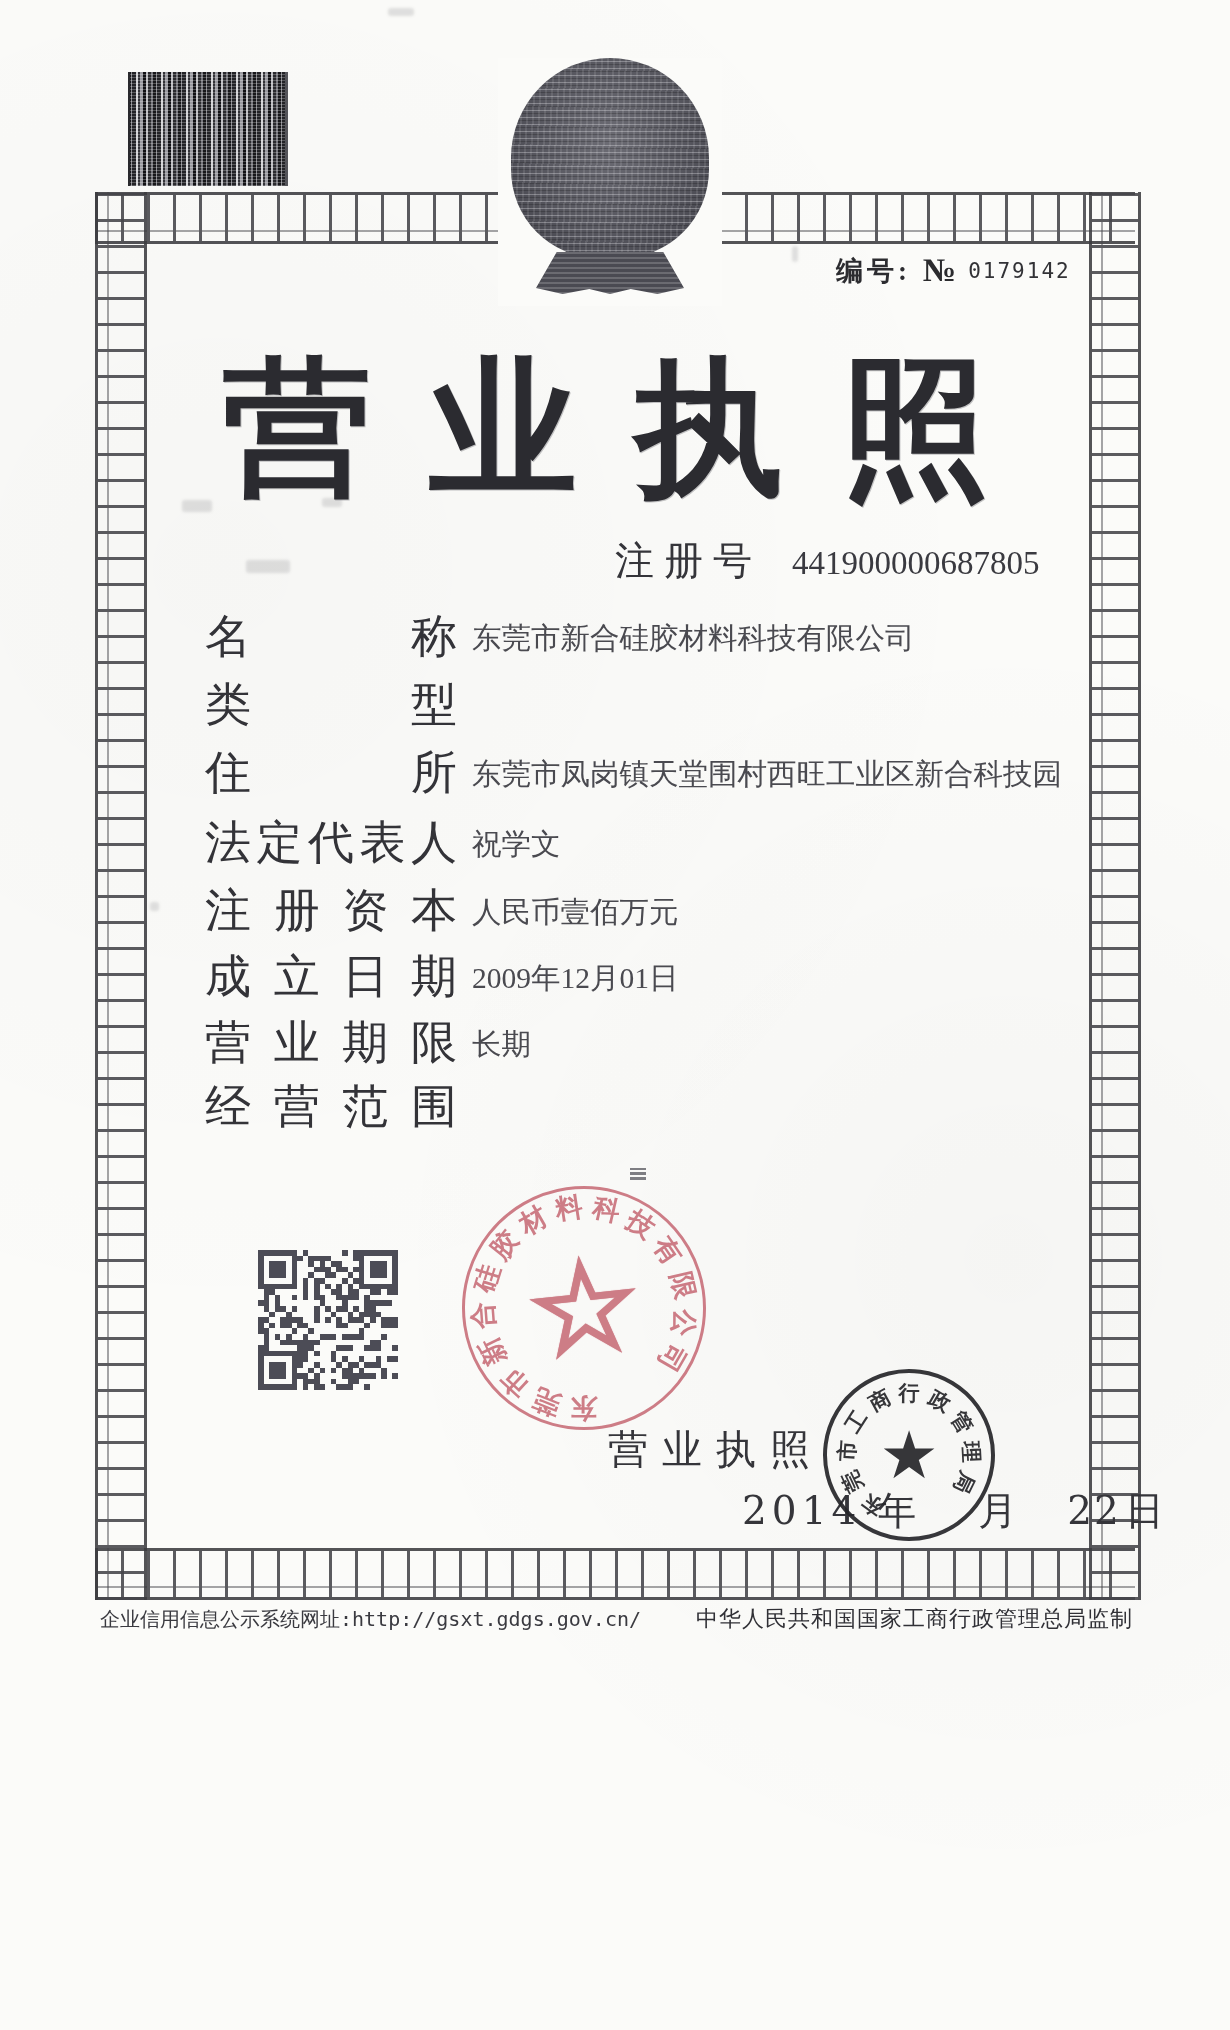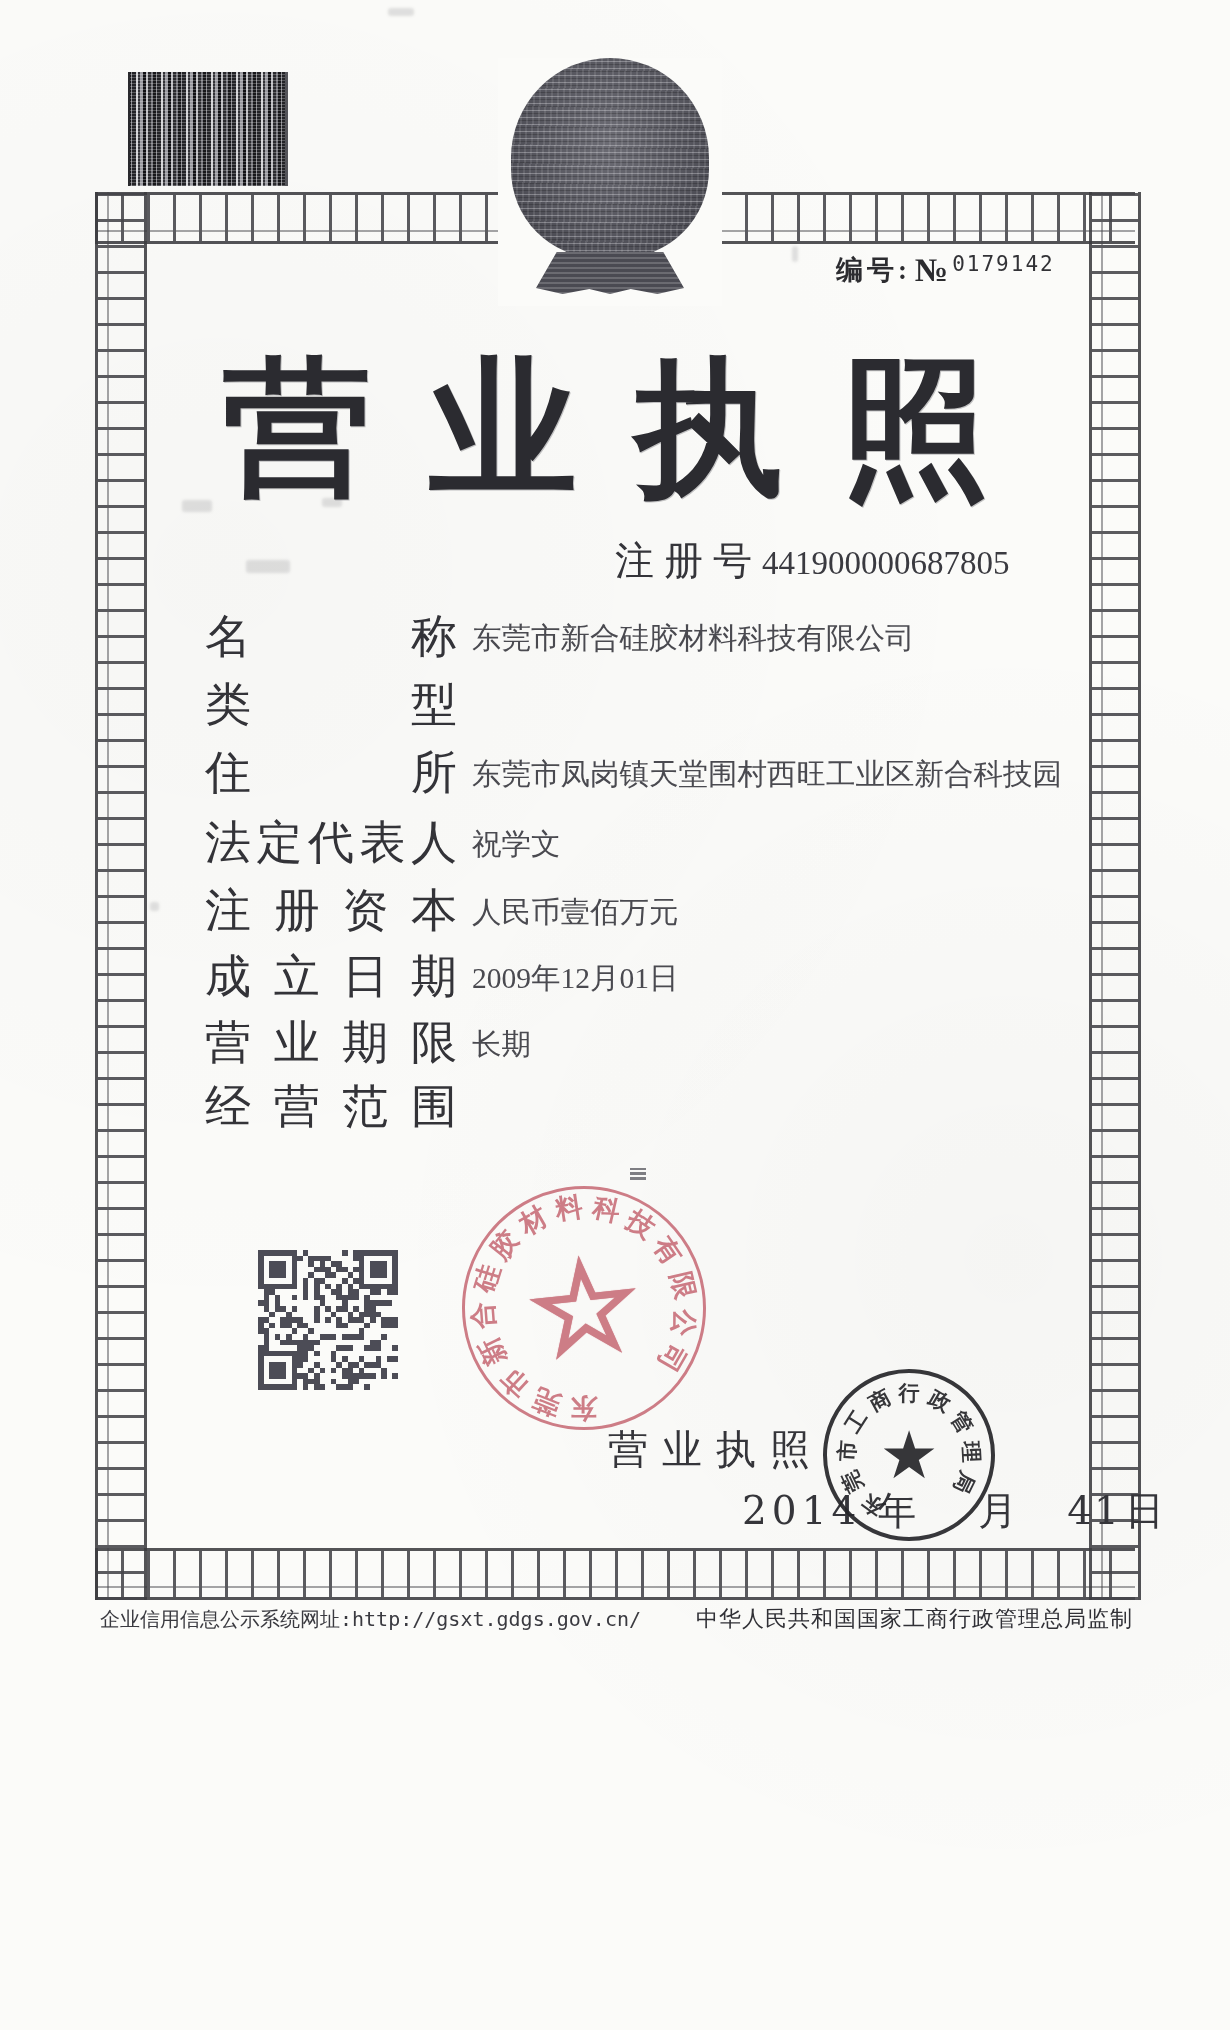--- a/index.html
+++ b/index.html
@@ -59,35 +59,35 @@
   }
   .emblem-base{
     width:148px;height:42px;margin-top:-6px;
     clip-path:polygon(14% 0, 86% 0, 100% 86%, 82% 100%, 64% 88%, 50% 100%, 36% 88%, 18% 100%, 0 86%);
     background:
       repeating-linear-gradient(0deg, rgba(255,255,255,.18) 0 2px, transparent 2px 5px),
       #4a4a52;
   }
 
   
-  .serial{left:836px;top:252px;display:flex;align-items:flex-start;gap:4px;z-index:2;}
+  .serial{left:836px;top:252px;display:flex;align-items:center;gap:12px;z-index:2;}
   .serial-label{font-size:27px;letter-spacing:4px;font-weight:bold;color:#2c2c30;}
   .serial-symbol{font-size:33px;font-weight:bold;}
   .serial-number{font-size:21px;font-family:"DejaVu Sans Mono",monospace;letter-spacing:2px;color:#323236;}
 
   
   .title{
     left:0;right:0;top:330px;text-align:center;z-index:2;
     font-family:"Liberation Sans","DejaVu Sans",sans-serif;
     font-size:148px;font-weight:900;letter-spacing:58px;padding-left:40px;
     color:#2b2b30;text-shadow:1px 1px 0 rgba(90,90,95,.35);
   }
 
   
-  .regno{left:615px;top:534px;display:flex;align-items:baseline;z-index:2;}
+  .regno{left:615px;top:534px;display:flex;align-items:baseline;gap:30px;z-index:2;}
   .regno-label{font-size:39px;letter-spacing:10px;color:#35353a;}
   .regno-number{font-size:33px;font-family:"Liberation Serif","DejaVu Serif",serif;color:#3a3a40;letter-spacing:0px;}
 
   
   .field-row{position:absolute;left:205px;display:flex;align-items:flex-start;z-index:2;}
   .field-label{
     width:252px;display:flex;justify-content:space-between;flex:none;
     font-size:46px;color:#333338;line-height:1.1;
   }
   .field-value{
@@ -882,21 +882,21 @@
     <span class="seal-char" style="font-size: 27px; color: rgb(196, 98, 110); left: 222.513px; top: 155.77px; transform: translate(-50%, -50%) rotate(107.143deg);">限</span>
     <span class="seal-char" style="font-size: 27px; color: rgb(196, 98, 110); left: 204.965px; top: 188.972px; transform: translate(-50%, -50%) rotate(128.571deg);">公</span>
     <span class="seal-char" style="font-size: 27px; color: rgb(196, 98, 110); left: 176.5px; top: 213.469px; transform: translate(-50%, -50%) rotate(150deg);">司</span>
   </div>
 
 <div class="abs registrar">营业执照</div>
 <div class="abs date-line">
   <span class="date-year">2014</span>
   <span class="date-u1">年</span>
   <span class="date-u2">月</span>
-  <span class="date-day">41</span>
+  <span class="date-day">22</span>
   <span class="date-u3">日</span>
 </div>
 
 <div class="abs seal black-seal" id="blackSeal">
   <div class="black-ring"></div>
   <div class="black-star">★</div>
 <span class="seal-char" style="font-size: 21px; color: rgb(38, 38, 42); left: 41.5052px; top: 128.853px; transform: translate(-50%, -50%) rotate(-130deg);">东</span>
     <span class="seal-char" style="font-size: 21px; color: rgb(38, 38, 42); left: 28.1622px; top: 100.948px; transform: translate(-50%, -50%) rotate(-101.111deg);">莞</span>
     <span class="seal-char" style="font-size: 21px; color: rgb(38, 38, 42); left: 29.9606px; top: 70.0698px; transform: translate(-50%, -50%) rotate(-72.2222deg);">市</span>
     <span class="seal-char" style="font-size: 21px; color: rgb(38, 38, 42); left: 46.453px; top: 43.9028px; transform: translate(-50%, -50%) rotate(-43.3333deg);">工</span>

